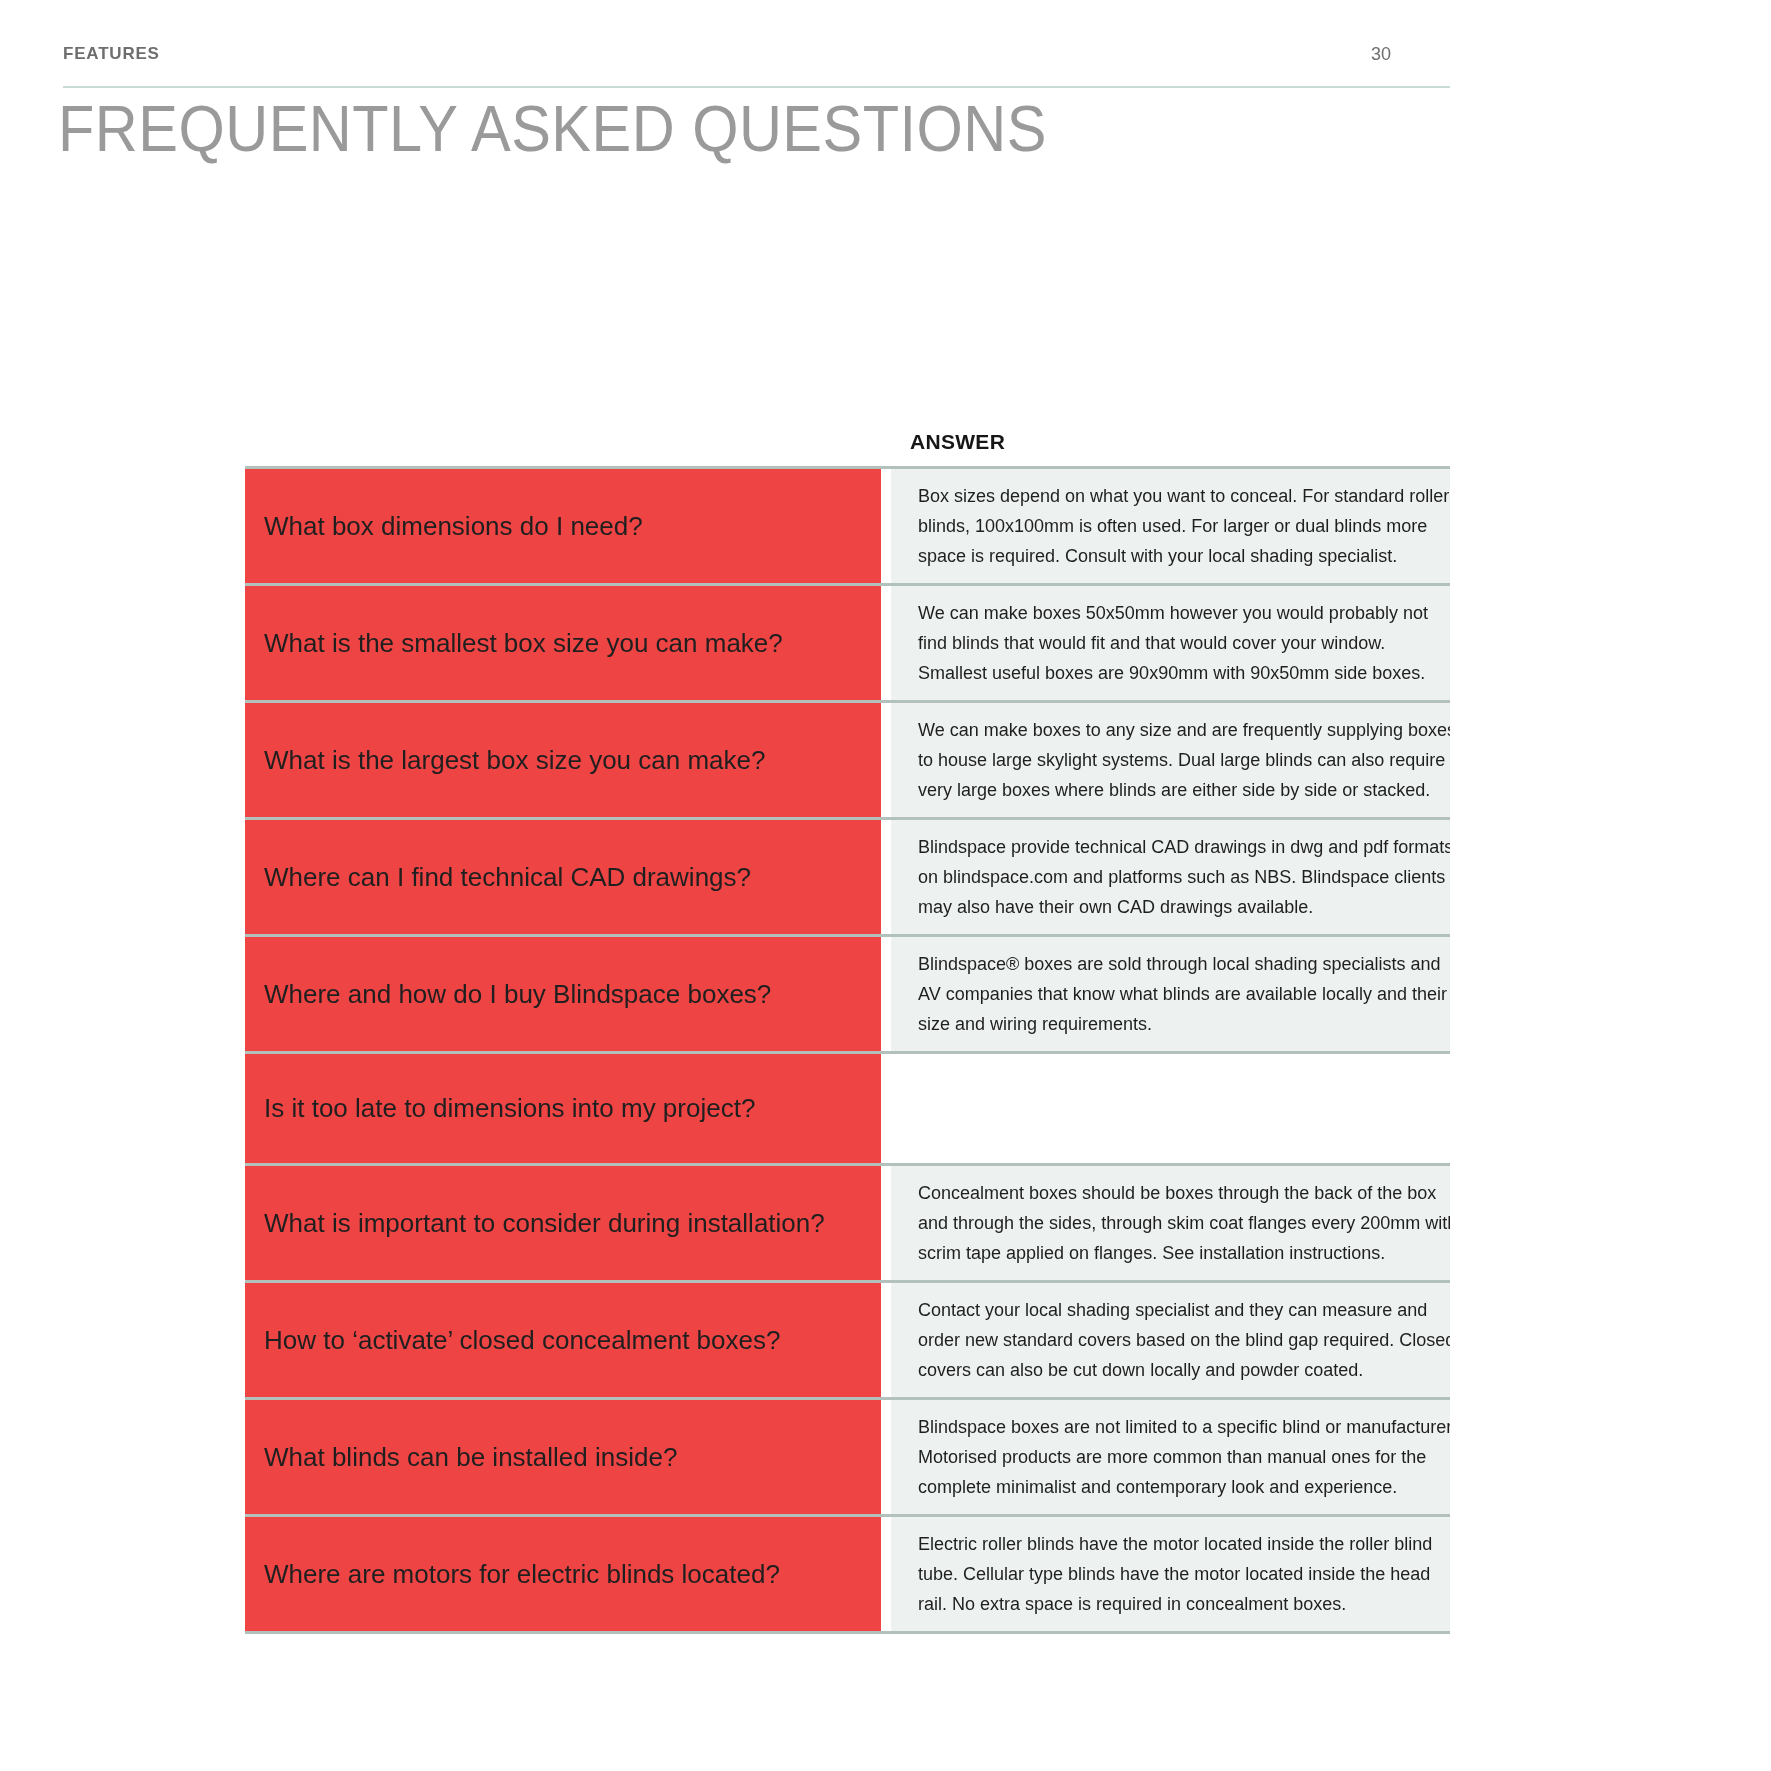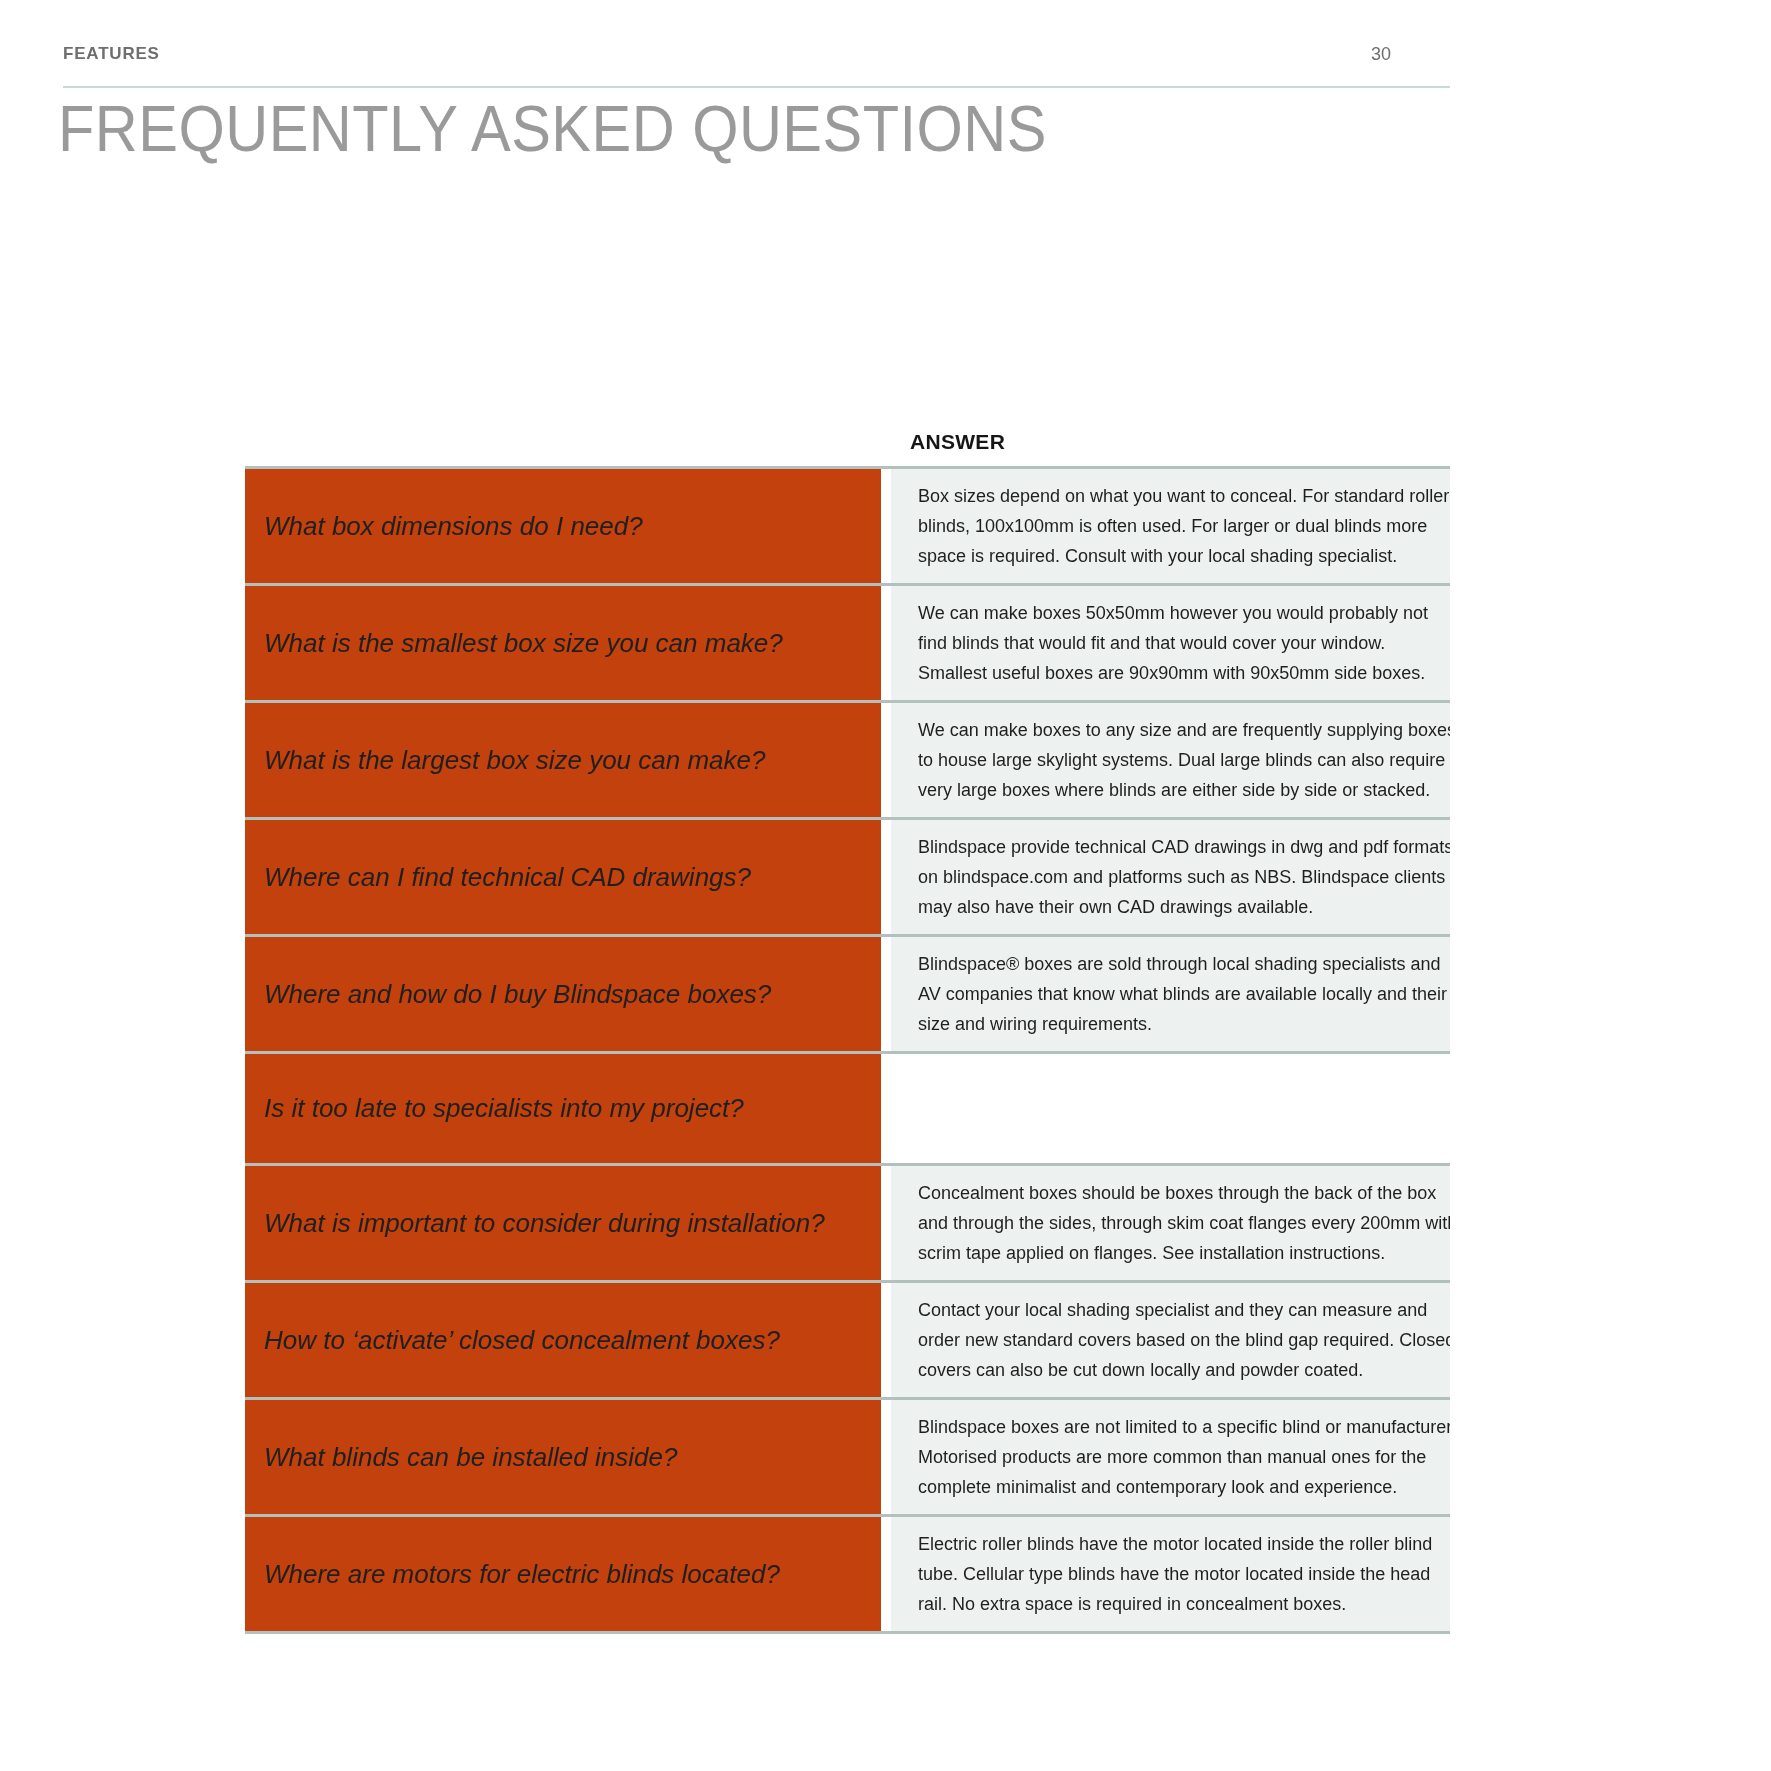--- a/index.html
+++ b/index.html
@@ -95,28 +95,27 @@
   .faq-row {
     display: flex;
     column-gap: 10px;
     min-height: 109px;
     border-top: 3px solid #b2c1bc;
     background: #ffffff;
   }
   .q-cell {
     flex: 0 0 636px;
     box-sizing: border-box;
-    background: #c2410c;
+    background: #ef4444;
     display: flex;
     align-items: center;
     padding: 10px 24px 10px 19px;
     font-size: 26px;
     font-weight: 400;
     color: #1f1f1f;
-    font-style: italic;
   }
   .a-cell {
     flex: 1;
     box-sizing: border-box;
     background: #edf1f0;
     display: flex;
     align-items: center;
     padding: 12px 4px 12px 27px;
     font-size: 18px;
     line-height: 30px;
@@ -167,21 +166,21 @@
 on blindspace.com and platforms such as NBS. Blindspace clients
 may also have their own CAD drawings available.</div>
         </div>
         <div class="faq-row">
           <div class="q-cell">Where and how do I buy Blindspace boxes?</div>
           <div class="a-cell">Blindspace® boxes are sold through local shading specialists and
 AV companies that know what blinds are available locally and their
 size and wiring requirements.</div>
         </div>
         <div class="faq-row">
-          <div class="q-cell">Is it too late to specialists into my project?</div>
+          <div class="q-cell">Is it too late to dimensions into my project?</div>
         </div>
         <div class="faq-row">
           <div class="q-cell">What is important to consider during installation?</div>
           <div class="a-cell">Concealment boxes should be boxes through the back of the box
 and through the sides, through skim coat flanges every 200mm with
 scrim tape applied on flanges. See installation instructions.</div>
         </div>
         <div class="faq-row">
           <div class="q-cell">How to ‘activate’ closed concealment boxes?</div>
           <div class="a-cell">Contact your local shading specialist and they can measure and

